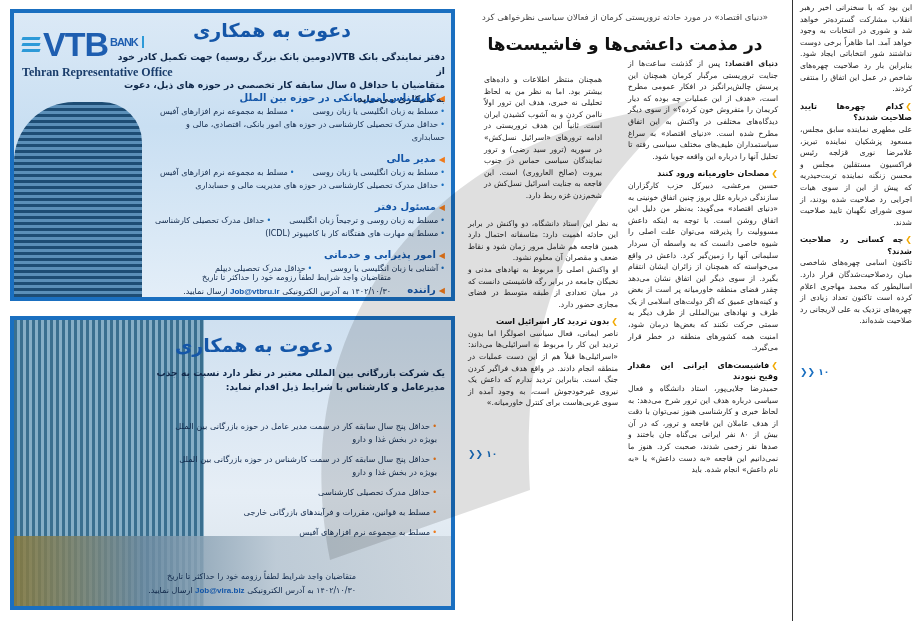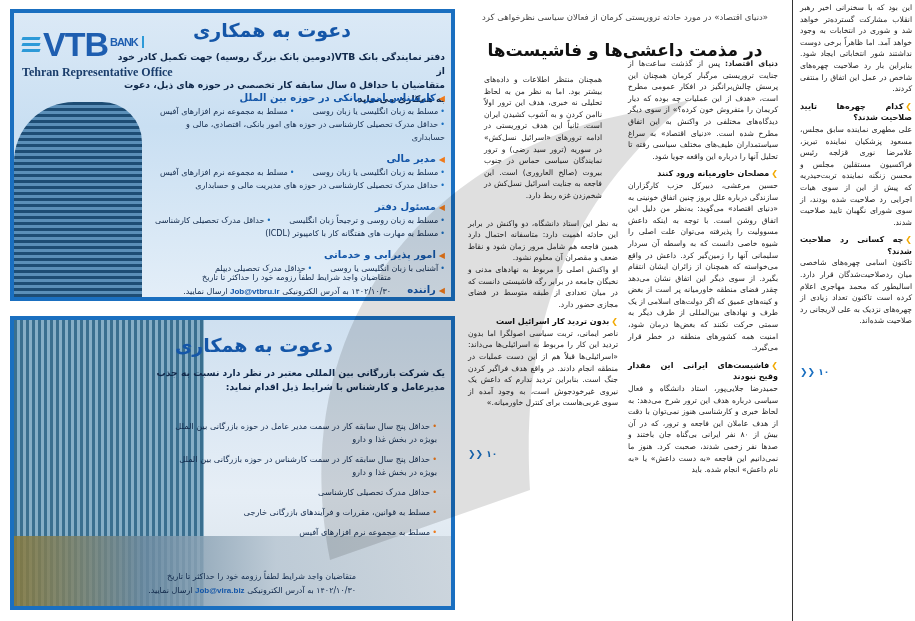--- a/index.html
+++ b/index.html
@@ -32,21 +32,21 @@
   .foot{position:absolute;right:60px;direction:rtl;text-align:right;font-size:8px;color:#10284a;line-height:14px;}
   .ad1 .foot{top:258px;}
   .ad2 .foot{top:250px;right:95px;}
   .email{color:#1456a8;font-weight:bold;font-family:"Liberation Sans",sans-serif;}
   .reqs{position:absolute;right:14px;top:100px;width:270px;direction:rtl;text-align:right;}
   .req{font-size:8.2px;color:#10284a;line-height:13px;margin-bottom:7px;}
   
   .news{position:absolute;top:0;direction:rtl;text-align:justify;font-size:7.6px;line-height:11.6px;color:#222;}
   .col{position:absolute;width:150px;}
   .kicker{position:absolute;left:470px;top:12px;width:310px;direction:rtl;text-align:center;font-size:8.5px;color:#444;}
-  .headline{position:absolute;left:470px;top:40px;width:310px;direction:rtl;text-align:center;font-weight:bold;font-size:17px;color:#111;}
+  .headline{position:absolute;left:470px;top:34px;width:310px;direction:rtl;text-align:center;font-weight:bold;font-size:17px;color:#111;}
   .sub-h{font-weight:bold;color:#111;font-size:8px;margin-top:6px;}
   .sub-h .chev{color:#f2a900;margin-left:2px;}
   .lead{font-weight:bold;}
   .page-num{color:#1a6fc0;font-weight:bold;font-size:9px;text-align:left;margin-top:40px;}
   .divider{position:absolute;left:792px;top:0;width:1px;height:621px;background:#333;}
   .watermark{position:absolute;left:270px;top:60px;width:470px;height:540px;pointer-events:none;opacity:.12;}
 </style>
 </head>
 <body>
 
@@ -151,21 +151,21 @@
   <p style="margin:0">حسین مرعشی، دبیرکل حزب کارگزاران سازندگی درباره علل بروز چنین اتفاق خونینی به «دنیای اقتصاد» می‌گوید: به‌نظر من دلیل این اتفاق روشن است. با توجه به اینکه داعش مسوولیت را پذیرفته می‌توان علت اصلی را شیوه خاصی دانست که به واسطه آن سردار سلیمانی آنها را زمین‌گیر کرد. داعش در واقع می‌خواسته که همچنان از زائران ایشان انتقام بگیرد. از سوی دیگر این اتفاق نشان می‌دهد چقدر فضای منطقه خاورمیانه پر است از بغض و کینه‌های عمیق که اگر دولت‌های اسلامی از یک طرف و نهادهای بین‌المللی از طرف دیگر به سمتی حرکت نکنند که بغض‌ها درمان شود، امنیت همه کشورهای منطقه در خطر قرار می‌گیرد.</p>
   <div class="sub-h"><span class="chev">❯</span><span>فاشیست‌های ایرانی این مقدار وقیح نبودند</span></div>
   <p style="margin:0">حمیدرضا جلایی‌پور، استاد دانشگاه و فعال سیاسی درباره هدف این ترور شرح می‌دهد: به لحاظ خبری و کارشناسی هنوز نمی‌توان با دقت از هدف عاملان این فاجعه و ترور، که در آن بیش از ۸۰ نفر ایرانی بی‌گناه جان باختند و صدها نفر زخمی شدند، صحبت کرد. هنوز ما نمی‌دانیم این فاجعه «به دست داعش» یا «به نام داعش» انجام شده. باید</p>
 </div>
 
 <div class="news col" style="left:468px;top:58px;">
   <p style="margin:16px">همچنان منتظر اطلاعات و داده‌های بیشتر بود. اما به نظر من به لحاظ تحلیلی نه خبری، هدف این ترور اولاً ناامن کردن و به آشوب کشیدن ایران است. ثانیاً این هدف تروریستی در ادامه ترورهای «اسرائیل نسل‌کش» در سوریه (ترور سید رضی) و ترور نمایندگان سیاسی حماس در جنوب بیروت (صالح العاروری) است. این فاجعه به جنایت اسرائیل نسل‌کش در شخم‌زدن غزه ربط دارد.</p>
   <p style="margin:0">به نظر این استاد دانشگاه، دو واکنش در برابر این حادثه اهمیت دارد: متاسفانه احتمال دارد همین فاجعه هم شامل مرور زمان شود و نقاط ضعف و مقصران آن معلوم نشود.</p>
   <p style="margin:0">او واکنش اصلی را مربوط به نهادهای مدنی و نخبگان جامعه در برابر رگه فاشیستی دانست که در میان تعدادی از طبقه متوسط در فضای مجازی حضور دارد.</p>
   <div class="sub-h"><span class="chev">❯</span><span>بدون تردید کار اسرائیل است</span></div>
-  <p style="margin:0">ناصر ایمانی، تربت سیاسی اصولگرا اما بدون تردید این کار را مربوط به اسرائیلی‌ها می‌داند: «اسرائیلی‌ها قبلاً هم از این دست عملیات در منطقه انجام دادند. در واقع هدف فراگیر کردن جنگ است. بنابراین تردید ندارم که داعش یک نیروی غیرخودجوش است، به وجود آمده از سوی غربی‌هاست برای کنترل خاورمیانه.»</p>
+  <p style="margin:0">ناصر ایمانی، فعال سیاسی اصولگرا اما بدون تردید این کار را مربوط به اسرائیلی‌ها می‌داند: «اسرائیلی‌ها قبلاً هم از این دست عملیات در منطقه انجام دادند. در واقع هدف فراگیر کردن جنگ است. بنابراین تردید ندارم که داعش یک نیروی غیرخودجوش است، به وجود آمده از سوی غربی‌هاست برای کنترل خاورمیانه.»</p>
   <div class="page-num"><span>۱۰</span> ❮❮</div>
 </div>
 
 <div class="divider"></div>
 
 <div class="news col" style="left:800px;top:2px;width:112px;">
   <p style="margin:0">این بود که با سخنرانی اخیر رهبر انقلاب مشارکت گسترده‌تر خواهد شد و شوری در انتخابات به وجود خواهد آمد. اما ظاهراً برخی دوست نداشتند شور انتخاباتی ایجاد شود. بنابراین بار رد صلاحیت چهره‌های شاخص در عمل این اتفاق را منتفی کردند.</p>
   <div class="sub-h"><span class="chev">❯</span><span>کدام چهره‌ها تایید صلاحیت شدند؟</span></div>
   <p style="margin:0">علی مطهری نماینده سابق مجلس، مسعود پزشکیان نماینده تبریز، غلامرضا نوری قزلجه رئیس فراکسیون مستقلین مجلس و محسن زنگنه نماینده تربت‌حیدریه که پیش از این از سوی هیات اجرایی رد صلاحیت شده بودند، از سوی شورای نگهبان تایید صلاحیت شدند.</p>
   <div class="sub-h"><span class="chev">❯</span><span>چه کسانی رد صلاحیت شدند؟</span></div>

